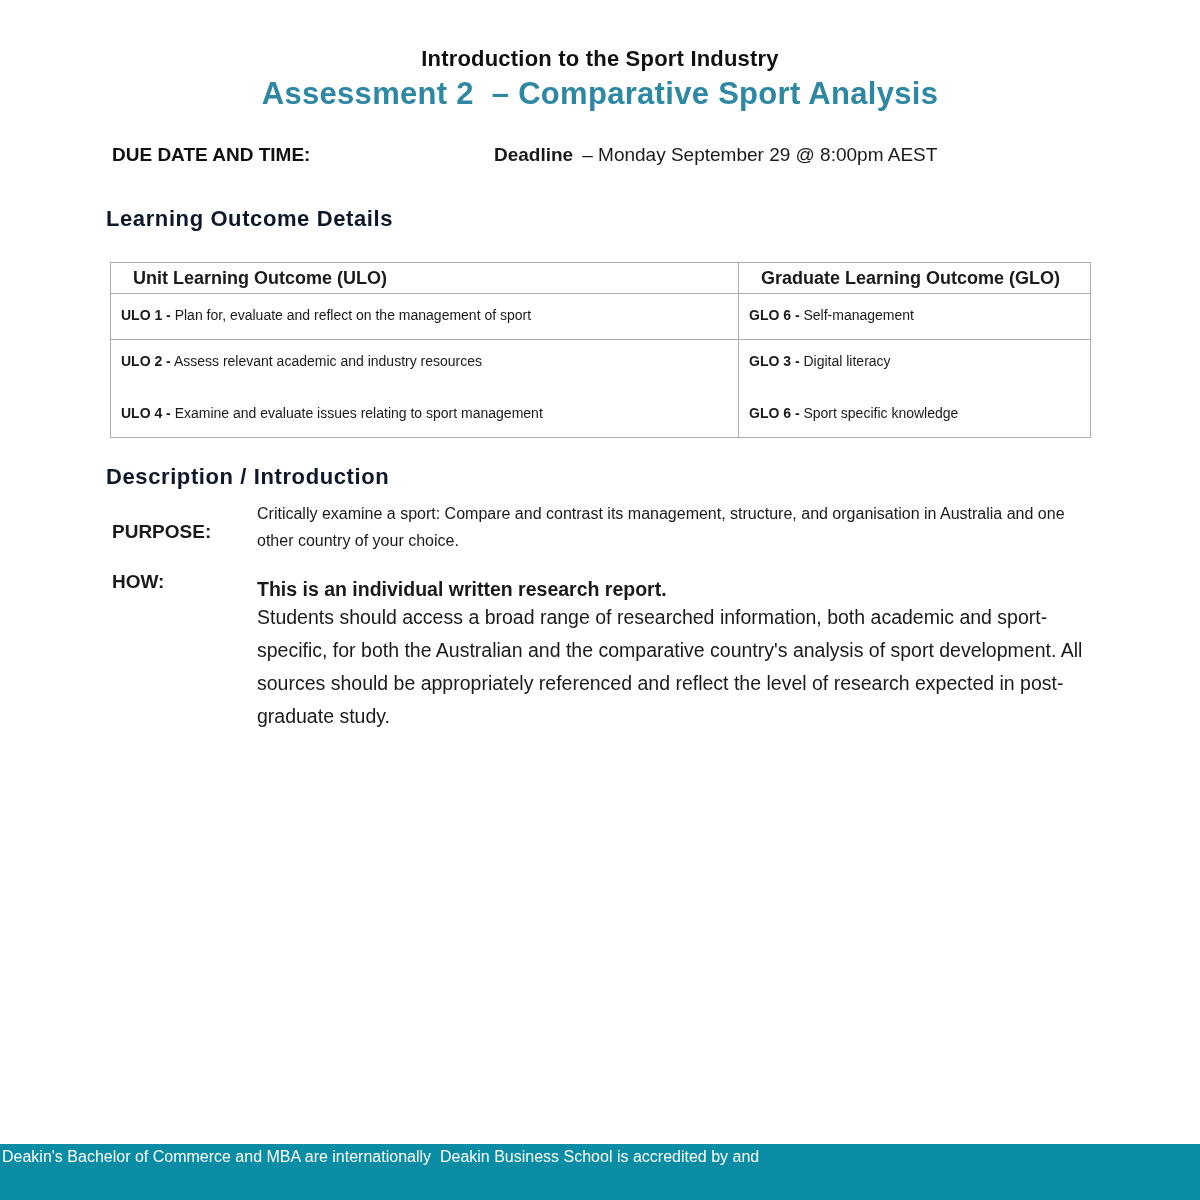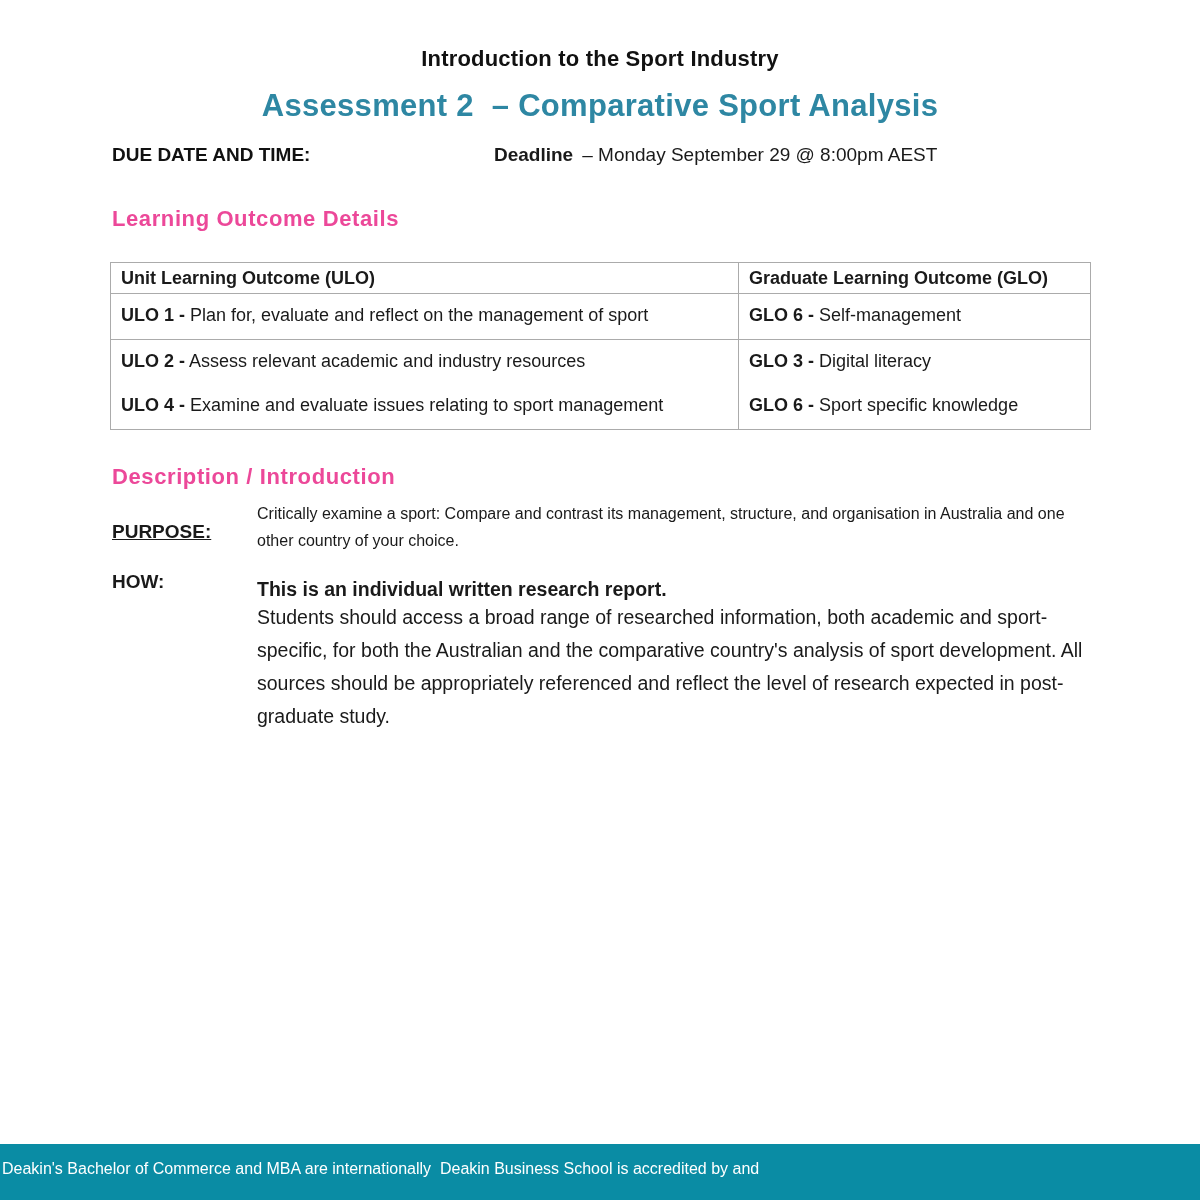--- a/index.html
+++ b/index.html
@@ -6,21 +6,21 @@
   html, body {
     width: 1200px; height: 1200px;
     background: #ffffff;
     font-family: "Liberation Sans", sans-serif;
     color: #1a1a1a;
     position: relative;
     overflow: hidden;
   }
   .abs { position: absolute; }
   .b { font-weight: 700; }
-  .pre { white-space: pre-wrap; margin-top: 12px; }
+  .pre { white-space: pre-wrap; }
 
   .course-title {
     top: 46px; left: 0; width: 1200px;
     text-align: center;
     font-size: 22px; font-weight: 700; color: #111111;
     letter-spacing: 0.2px;
   }
   .assessment-title {
     top: 76px; left: 0; width: 1200px;
     text-align: center;
@@ -33,55 +33,55 @@
     top: 144px; left: 112px;
     font-size: 19px; font-weight: 700; color: #111111;
   }
   .deadline {
     top: 144px; left: 494px;
     font-size: 19px;
   }
   .deadline .rest { margin-left: 9px; }
 
   .section-heading {
-    left: 112px;
-    font-size: 22px; font-weight: 700; color: #ec4899;
+    left: 106px;
+    font-size: 22px; font-weight: 700; color: #0f172a;
     letter-spacing: 0.6px;
   }
   .sh-learning { top: 206px; }
   .sh-description { top: 464px; }
 
   table.outcomes {
     position: absolute;
     top: 262px; left: 110px;
     width: 980px;
     border-collapse: collapse;
     table-layout: fixed;
   }
   table.outcomes th, table.outcomes td {
     border: 1px solid #ABABAB;
     vertical-align: top;
     text-align: left;
-    padding: 4px 10px;
+    padding: 4px 22px;
   }
   table.outcomes th {
     font-size: 18px; font-weight: 700;
     height: 30px;
     padding-top: 5px;
   }
   table.outcomes td {
-    font-size: 18px;
+    font-size: 14px;
     padding: 7px 10px 10px 10px;
   }
   table.outcomes td p { line-height: 28px; }
-  table.outcomes td p + p { margin-top: 16px; }
+  table.outcomes td p + p { margin-top: 24px; }
   .col-ulo { width: 628px; }
   .col-glo { width: 352px; }
 
-  .purpose-label { top: 521px; left: 112px; font-size: 19px; font-weight: 700; text-decoration: underline; }
+  .purpose-label { top: 521px; left: 112px; font-size: 19px; font-weight: 700; }
   .purpose-text  { top: 500px; left: 257px; width: 845px; font-size: 16px; line-height: 27px; }
 
   .how-label { top: 571px; left: 112px; font-size: 19px; font-weight: 700; }
   .how-block { top: 578px; left: 257px; width: 845px; }
   .how-bold  { font-size: 19.5px; font-weight: 700; }
   .how-text  { font-size: 19.5px; line-height: 33px; }
 
   .footer-bar {
     left: 0; top: 1144px;
     width: 1200px; height: 61px;

